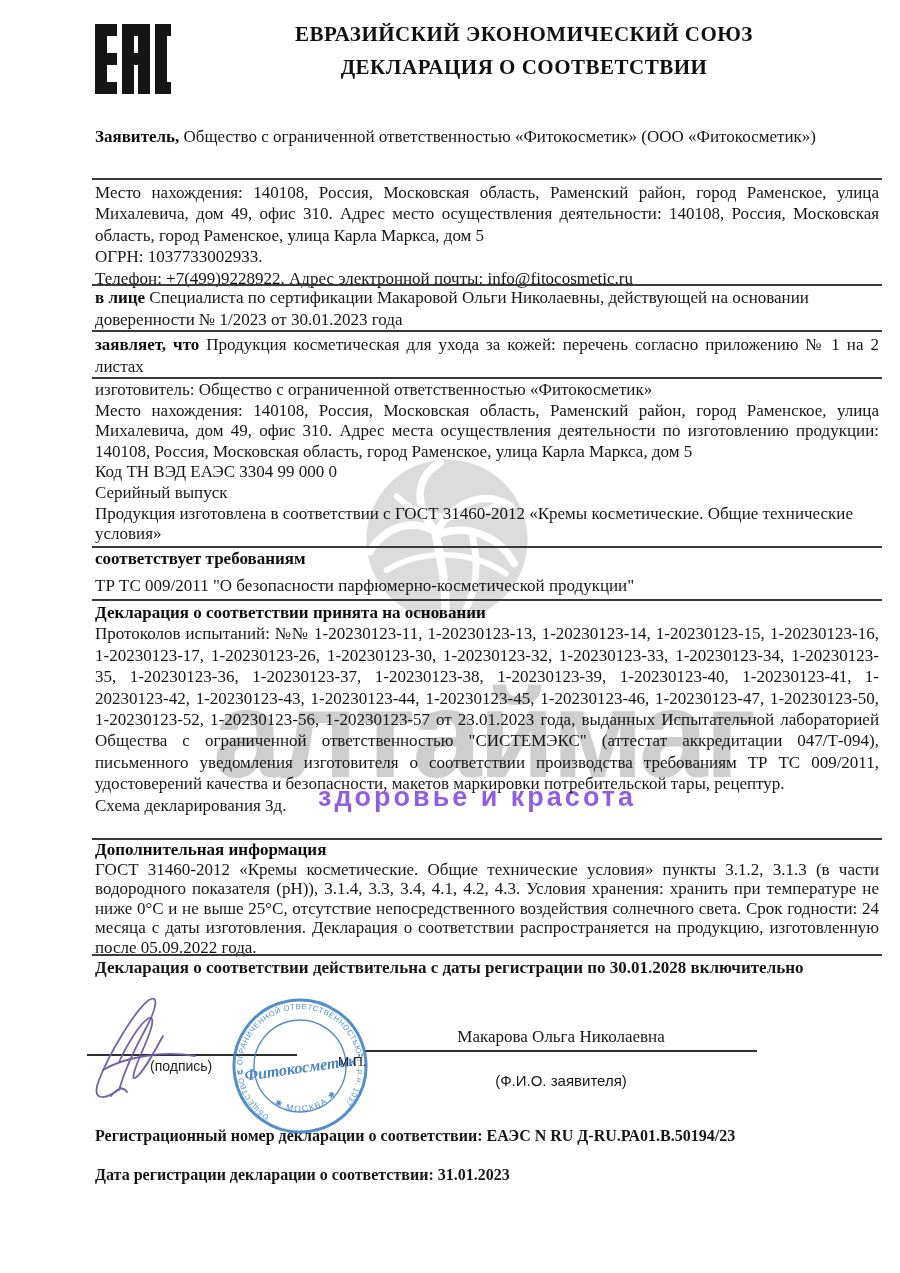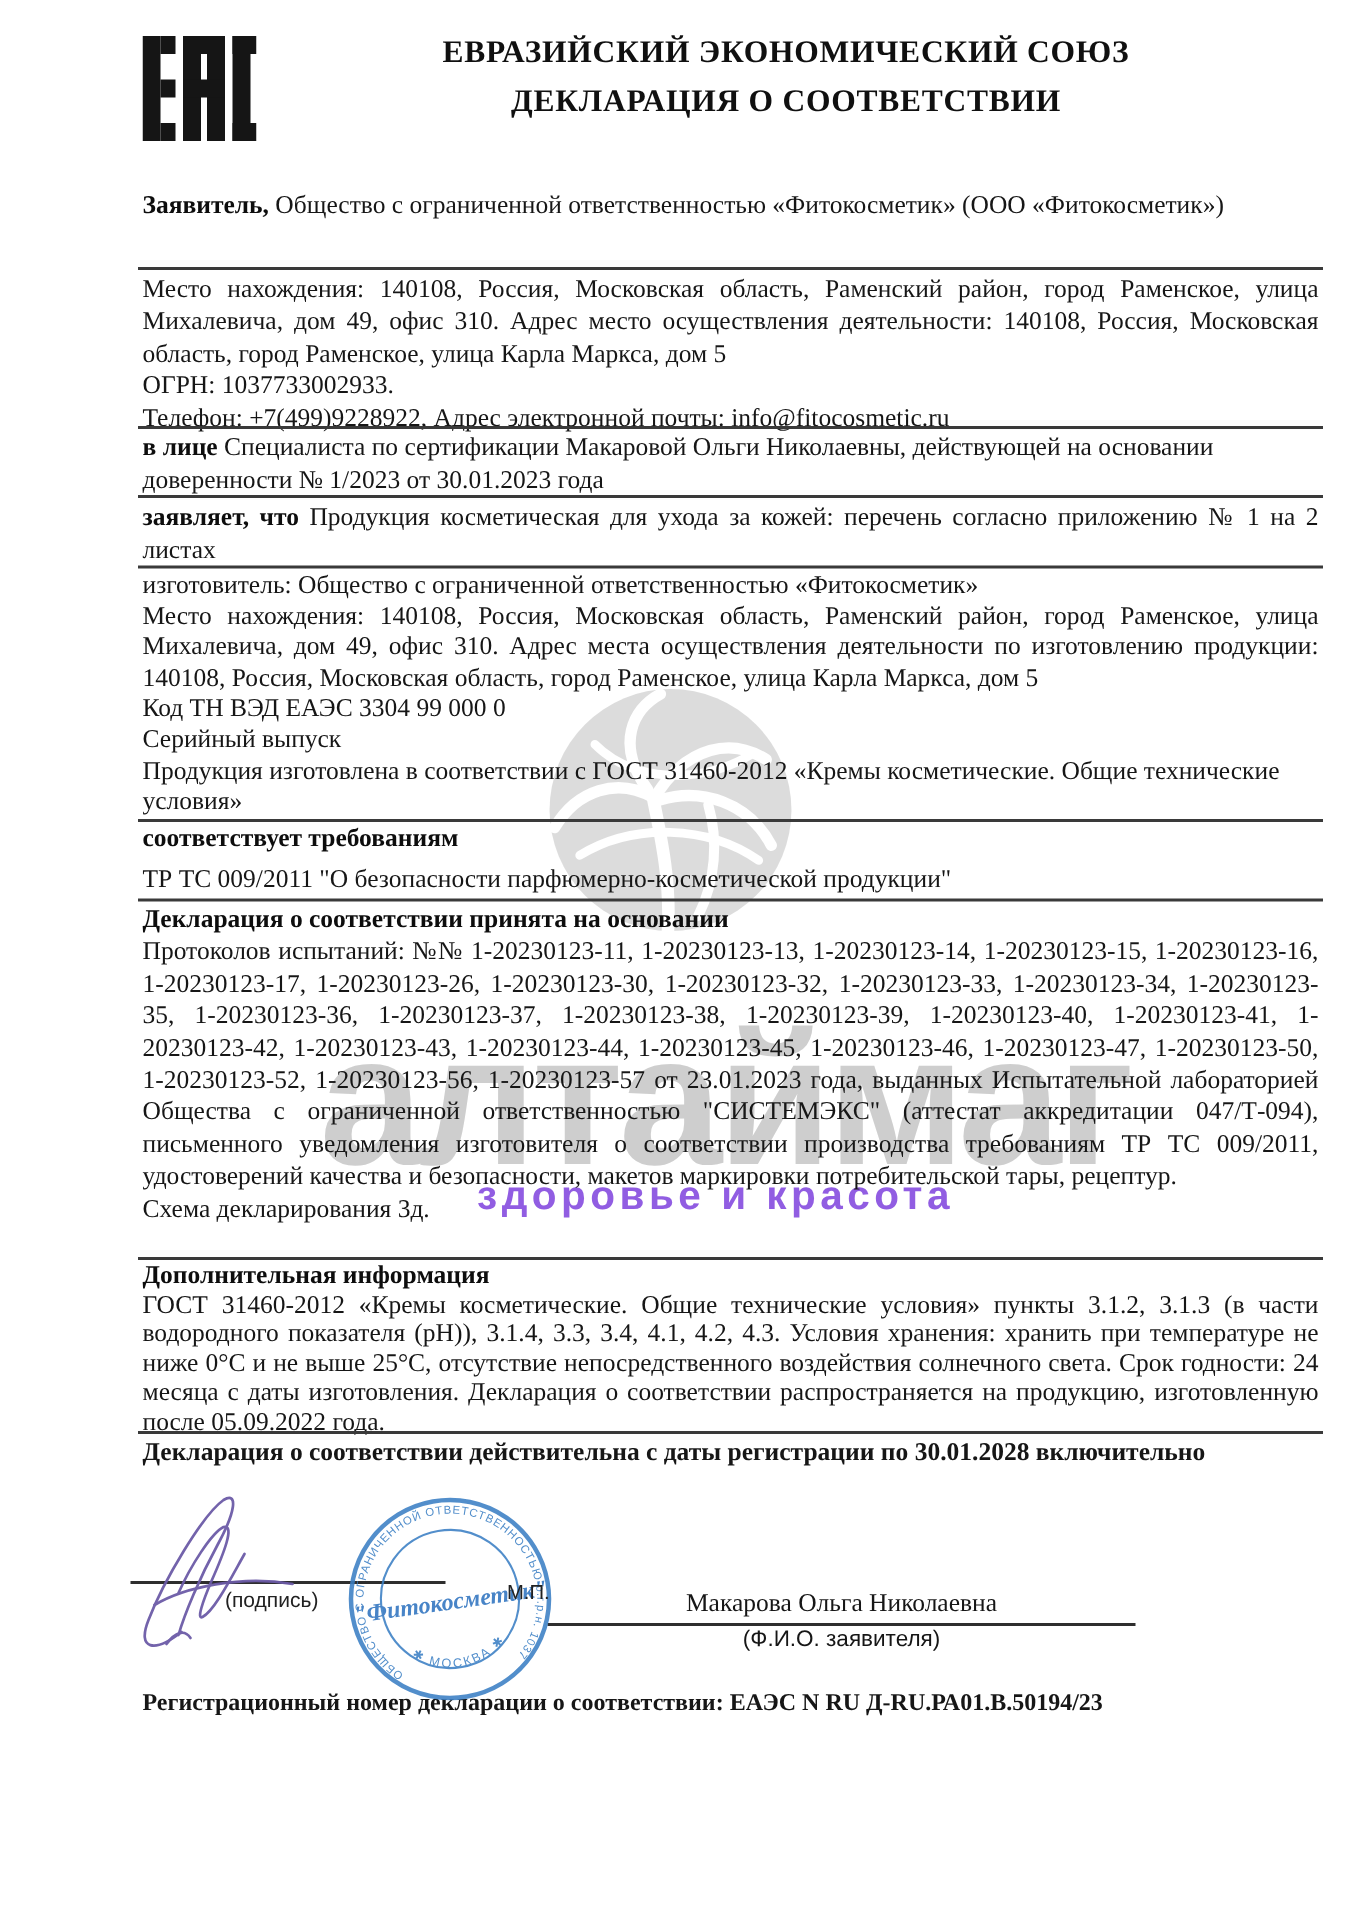--- a/index.html
+++ b/index.html
@@ -21,23 +21,23 @@
   
   .wm{z-index:0;user-select:none;}
   .wm-word{left:213px;top:672px;font-family:"Liberation Sans","DejaVu Sans",sans-serif;
            font-weight:bold;font-size:124px;letter-spacing:-3px;color:#9f9f9f;opacity:.5;line-height:1;}
   .wm-sub{left:318px;top:782px;font-family:"Liberation Sans","DejaVu Sans",sans-serif;
           font-weight:bold;font-size:27px;letter-spacing:3px;color:#6d28d9;opacity:.75;}
   
   .sigline{height:2px;background:#2e2e2e;z-index:2;}
   .small-sans{font-family:"Liberation Sans","DejaVu Sans",sans-serif;color:#222;}
   .fio-wrap{left:365px;top:1027px;width:392px;text-align:center;z-index:2;}
-  .fio-name{font-size:17px;margin-top:32px;}
+  .fio-name{font-size:17px;}
   .fio-line{margin-top:3px;height:2px;background:#2e2e2e;}
-  .fio-label{font-size:15px;margin-top:0;font-family:"Liberation Sans","DejaVu Sans",sans-serif;}
+  .fio-label{font-size:15px;margin-top:20px;font-family:"Liberation Sans","DejaVu Sans",sans-serif;}
   .footer-line{left:95px;width:784px;font-weight:bold;font-size:16px;z-index:2;}
 </style>
 </head>
 <body>
 
 <div class="page">
 
   <svg class="abs wm" style="left:363px;top:456px;" width="168" height="168" viewBox="-100 -100 200 200" opacity="0.42">
     <circle cx="0" cy="0" r="96" fill="#adadad"></circle>
     <g stroke="#ffffff" fill="none" stroke-linecap="round">
@@ -158,14 +158,15 @@
     </g>
   </svg>
 
   <div class="abs fio-wrap">
     <div class="fio-name">Макарова Ольга Николаевна</div>
     <div class="fio-line"></div>
     <div class="fio-label">(Ф.И.О. заявителя)</div>
   </div>
 
   <div class="abs footer-line" style="top:1127px;">Регистрационный номер декларации о соответствии: ЕАЭС N RU Д-RU.РА01.В.50194/23</div>
+  <div class="abs footer-line" style="top:1166px;">Дата регистрации декларации о соответствии: 31.01.2023</div>
 
 </div>
 
 </body></html>

